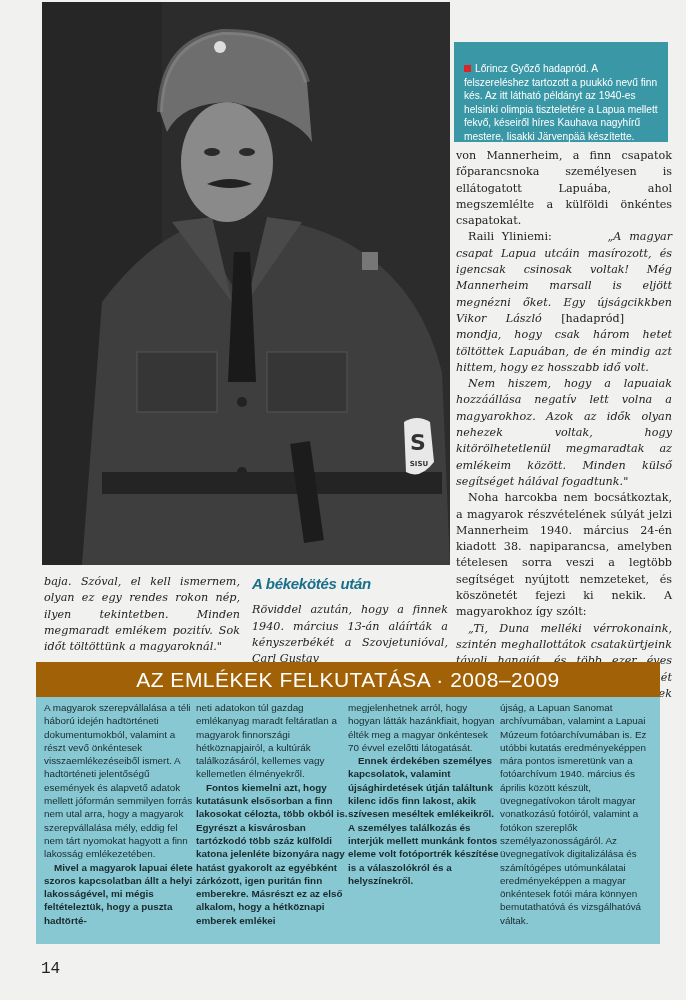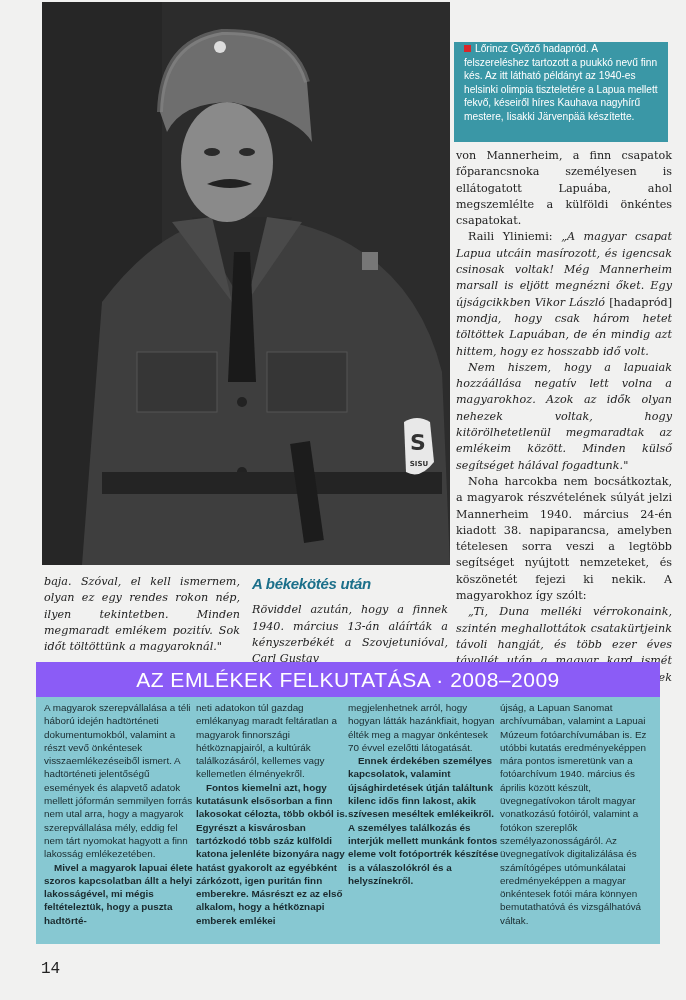--- a/index.html
+++ b/index.html
@@ -1,30 +1,30 @@
 <!DOCTYPE html>
 <html><head>
 <meta charset="utf-8">
 <style>
   html, body { margin:0; padding:0; }
   body { width:686px; height:1000px; background:#f1f1f0; position:relative; overflow:hidden; font-family:"DejaVu Serif", serif; color:#222; }
   .photo { position:absolute; left:42px; top:2px; width:408px; height:563px; background:linear-gradient(160deg,#3a3a3a 0%,#2a2a2a 40%,#1e1e1e 100%); overflow:hidden; }
   .photo svg { position:absolute; left:0; top:0; }
-  .caption { position:absolute; left:454px; top:42px; width:214px; height:100px; background:#3a97a6; color:#fff; font-family:"Liberation Sans", sans-serif; font-size:10.2px; line-height:13.6px; padding:0 6px 4px 10px; box-sizing:border-box; }
+  .caption { position:absolute; left:454px; top:42px; width:214px; height:100px; background:#3a97a6; color:#fff; font-family:"Liberation Sans", sans-serif; font-size:10.2px; line-height:13.6px; padding:20px 6px 4px 10px; box-sizing:border-box; }
   .caption .sq { display:inline-block; width:7px; height:7px; background:#d9262a; margin-right:4px; vertical-align:0px; }
   .col { position:absolute; font-size:11.2px; line-height:16.3px; text-align:justify; }
   .col p { margin:0; }
   .col p.ind { text-indent:12px; }
-  .it { font-style:italic; }
+  .it { font-style:italic;margin-left:48px; }
   .right-col { left:456px; top:148px; width:216px; }
   .left-quote { left:44px; top:574px; width:196px; font-style:italic; }
   .mid-col { left:252px; top:574px; width:196px;font-style:italic; }
   .mid-col h2 { font-family:"Liberation Sans", sans-serif; font-size:15px; font-weight:bold; color:#1b6f8a; margin:2px 0 10px 0; letter-spacing:-0.3px; }
   .box { position:absolute; left:36px; top:662px; width:624px; height:282px; background:#87c8d2; }
-  .box-head { height:35px; background:#8b5cf6; color:#fff; font-family:"Liberation Sans", sans-serif; font-size:21px; letter-spacing:0.5px; text-align:center; line-height:36px; }
+  .box-head { height:35px; background:#a16207; color:#fff; font-family:"Liberation Sans", sans-serif; font-size:21px; letter-spacing:0.5px; text-align:center; line-height:36px; }
   .box-body { position:absolute; top:39px; left:8px; right:8px; display:flex; }
   .box-col { flex:1; font-family:"Liberation Sans", sans-serif; font-size:9.9px; line-height:13.3px; color:#1a2a2e; }
   .box-col p { margin:0; }
   .box-col p.ind { text-indent:10px;font-weight:bold; }
   .page-num { position:absolute; left:41px; top:960px; font-family:Liberation Mono, monospace; font-size:16px; color:#222; }
 </style>
 </head>
 <body>
 
 <div class="photo">

